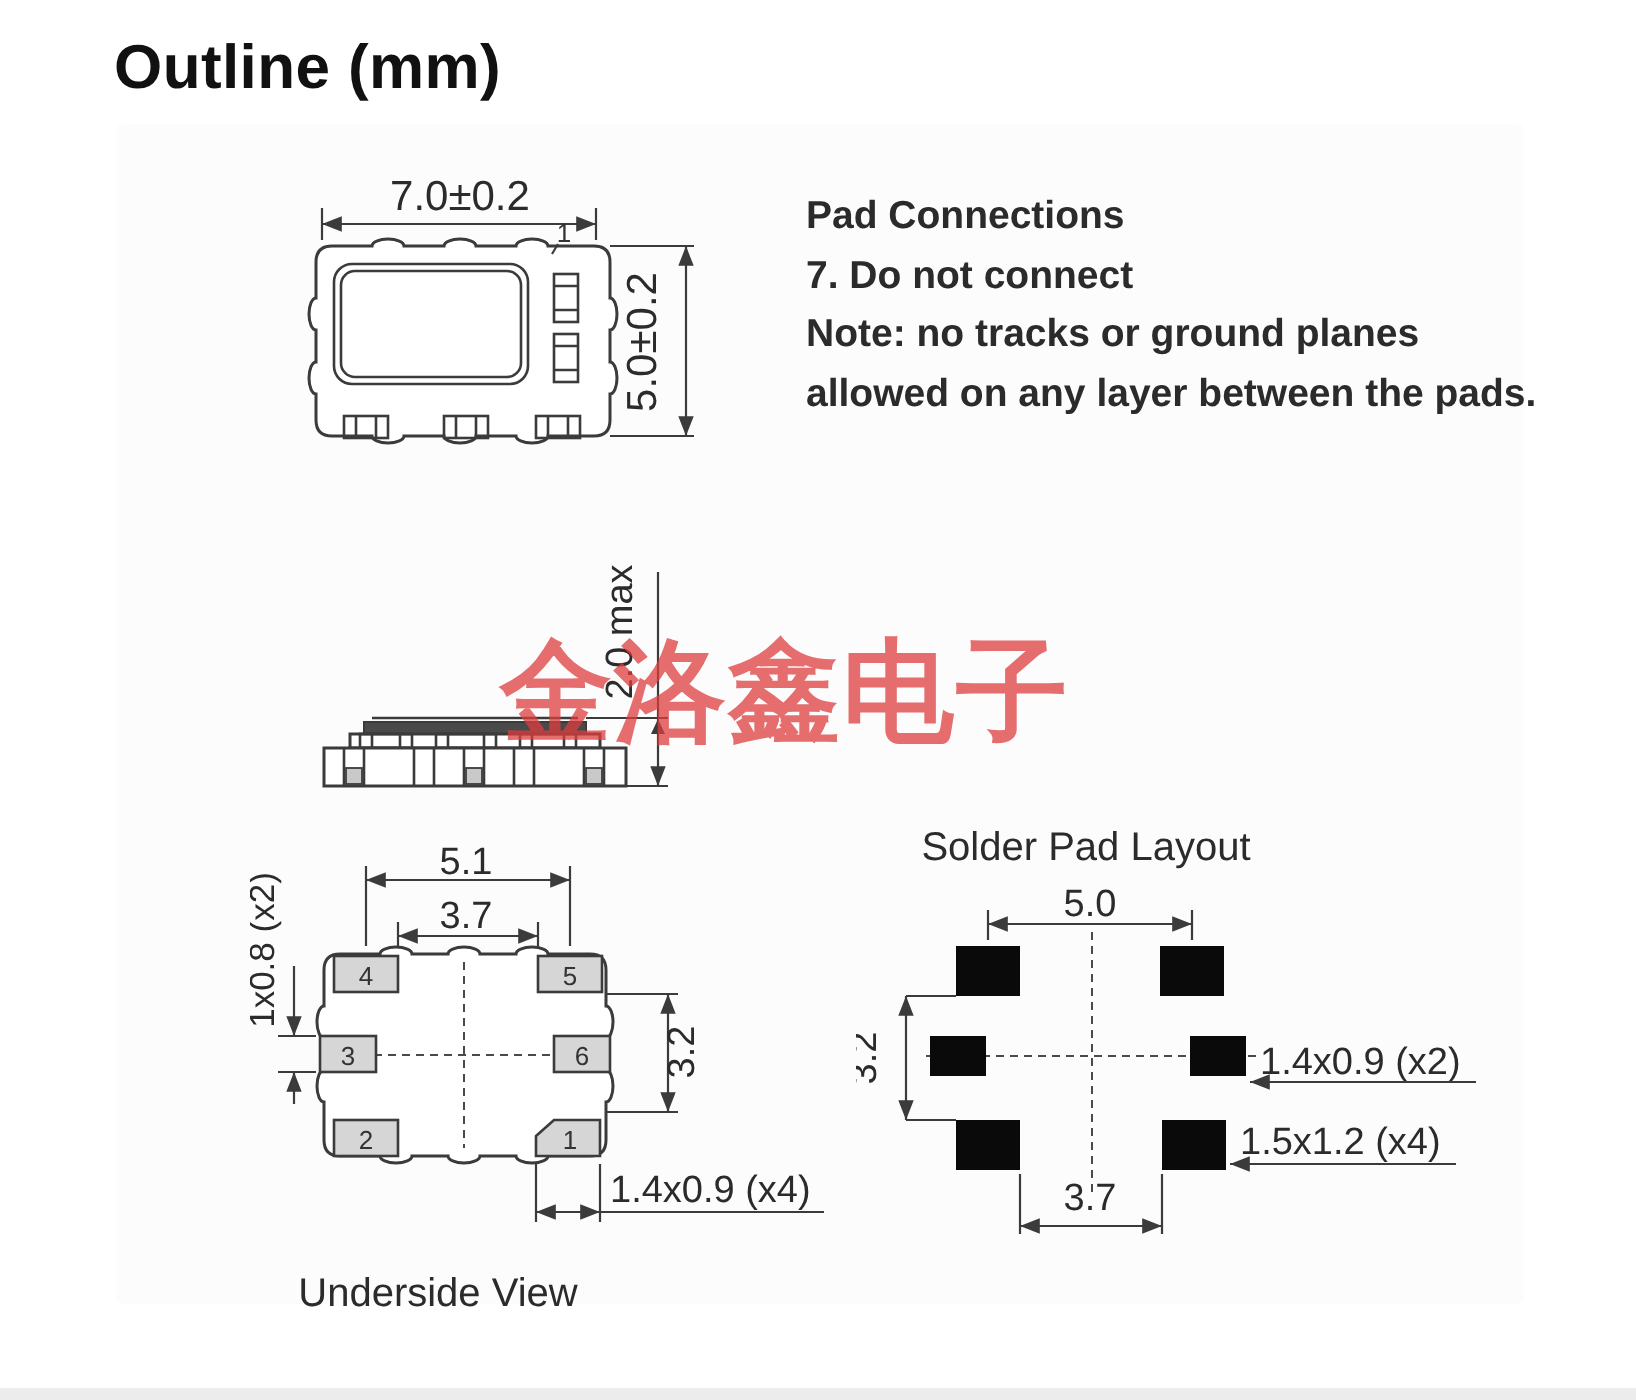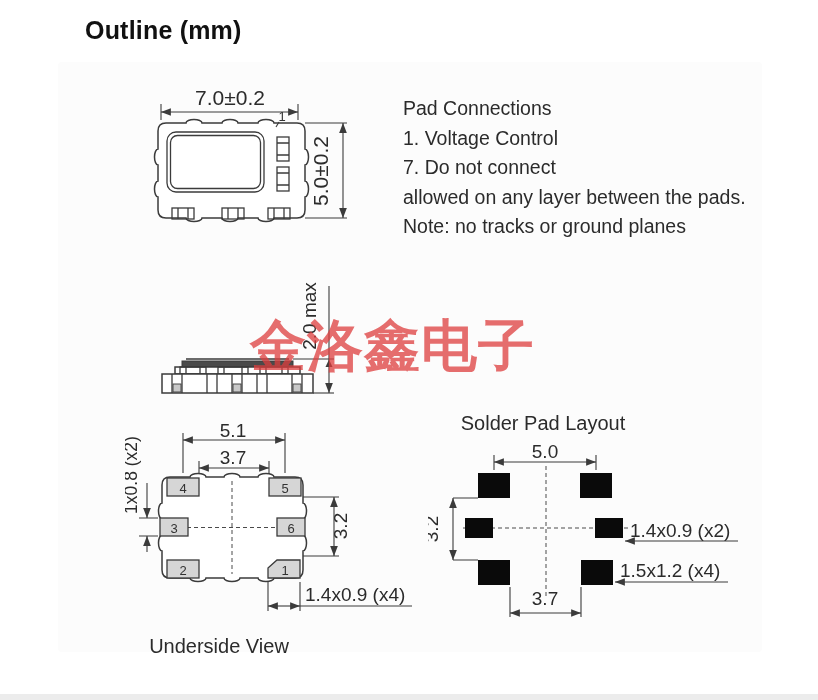--- a/index.html
+++ b/index.html
@@ -7,27 +7,27 @@
     width:818px;height:700px;position:relative;overflow:hidden;
     background:#ffffff;
     font-family:"Liberation Sans","DejaVu Sans",sans-serif;
   }
   .panel{
     position:absolute;left:58px;top:62px;width:704px;height:590px;
     background:#fcfcfc;border-radius:4px;
   }
   .page-title{
     position:absolute;left:57px;top:16px;
-    font-size:25px;font-weight:bold;color:#111;letter-spacing:.2px;margin-left:28px;
+    font-size:31px;font-weight:bold;color:#111;letter-spacing:.2px;
   }
   .pad-conn{
     position:absolute;left:403px;top:94px;width:380px;
     font-size:19.5px;line-height:29.5px;color:#2b2b2b;
   }
-  .pad-conn div{white-space:nowrap;}
+  .pad-conn div{white-space:nowrap;font-weight:bold;}
   .watermark{
     position:absolute;left:222px;top:302px;width:400px;height:92px;
     font-size:56px;line-height:88px;font-weight:bold;
     color:rgba(221,62,62,0.75);white-space:nowrap;z-index:10;
     letter-spacing:1px;pointer-events:none;margin-left:28px;
   }
   .drw{position:absolute;}
   svg text{font-family:"Liberation Sans","DejaVu Sans",sans-serif;fill:#2b2b2b;}
   .t21{font-size:21px;}
   .t19{font-size:19px;}
@@ -185,21 +185,20 @@
   <path class="dl" d="M310,133 L197,133" marker-end="url(#ar4)"></path>
   <text class="t19" x="192" y="169" text-anchor="start">1.5x1.2 (x4)</text>
   <path class="dl" d="M300,174 L187,174" marker-end="url(#ar4)"></path>
   <text class="t19" x="117" y="197" text-anchor="middle">3.7</text>
   <path class="dl" d="M82,179 V209 M153,179 V209"></path>
   <path class="dl" d="M82,205 H153" marker-start="url(#ar4)" marker-end="url(#ar4)"></path>
 </svg>
 
 <div class="pad-conn">
   <div>Pad Connections</div>
-  <div>1. Voltage Control</div>
   <div>7. Do not connect</div>
+  <div>Note: no tracks or ground planes</div>
   <div>allowed on any layer between the pads.</div>
-  <div>Note: no tracks or ground planes</div>
 </div>
 
 <div class="watermark">金洛鑫电子</div>
 
 <div class="footer-bar"></div>
 
 </body></html>

